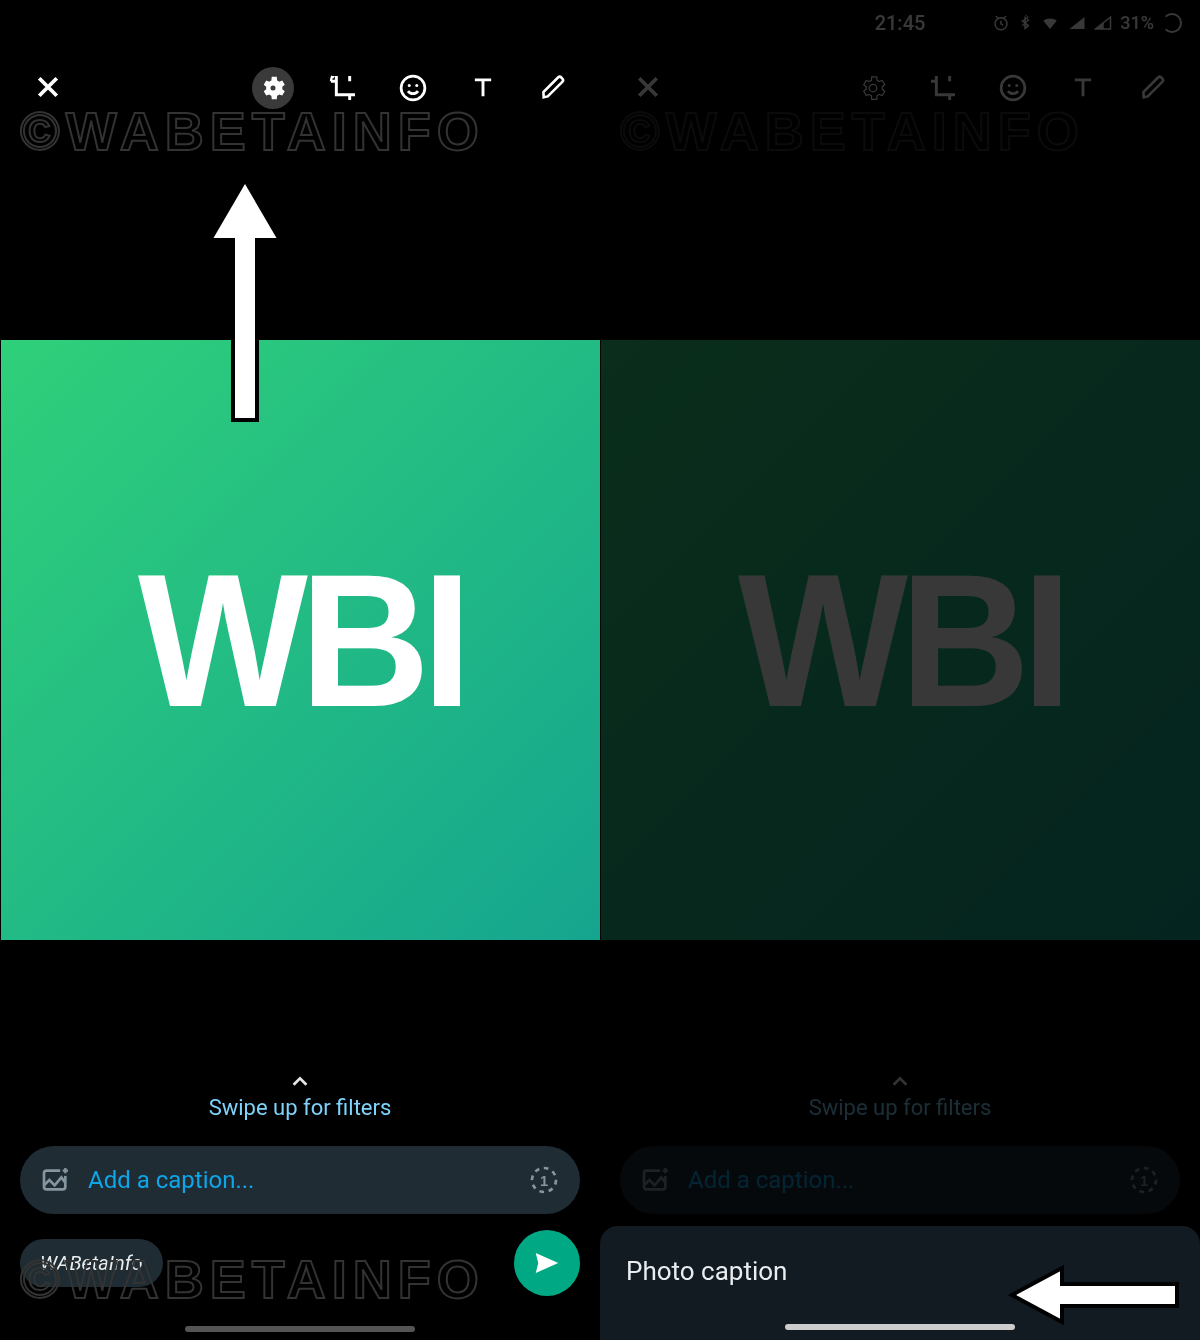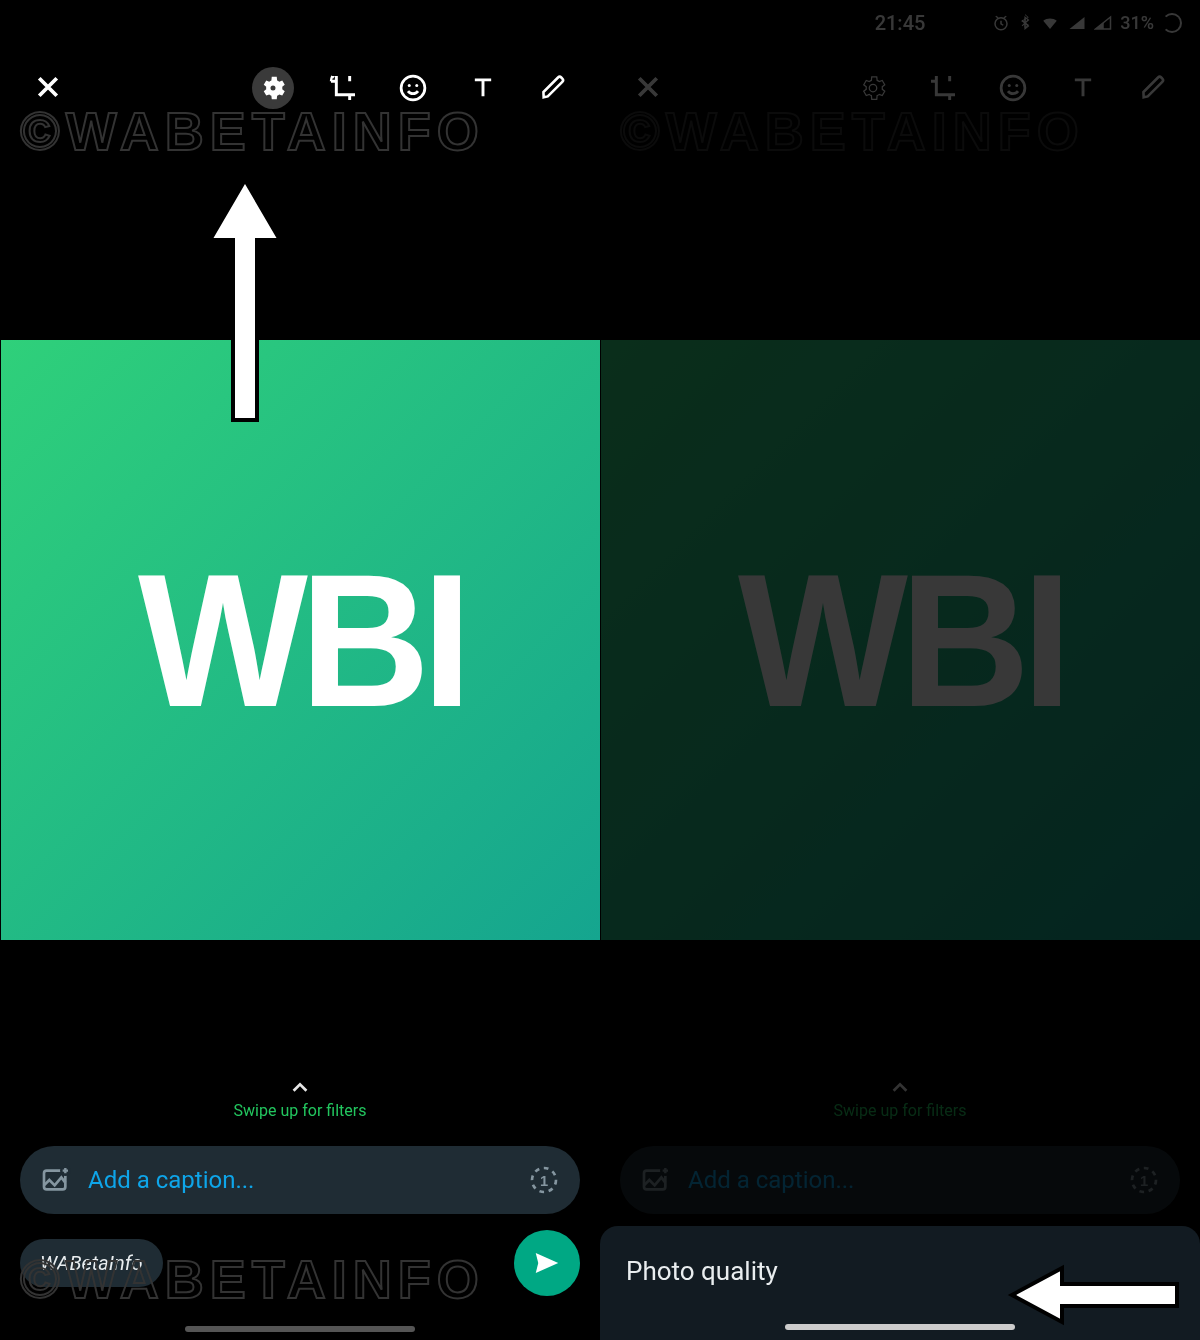--- a/index.html
+++ b/index.html
@@ -33,21 +33,21 @@
   
   .imgarea { position:absolute; top:340px; left:1px; width:600px; height:600px; background:linear-gradient(135deg,#2fd07a 0%, #15a58f 100%); display:flex; align-items:center; justify-content:center; }
   .wbi { font-family: Arial Black, Arial, sans-serif; font-size:180px; font-weight:900; color:#fff; letter-spacing:-8px; transform:scaleY(1.05); }
 
   
   .arrow-up { position:absolute; left:195px; top:170px; z-index:40; }
   .arrow-left { position:absolute; right:18px; top:1260px; z-index:80; }
 
   
   .bottom { position:absolute; left:0; bottom:0; width:600px; }
-  .swipe { text-align:center; color:#22c55e; font-size:16px; padding-bottom:26px; }
+  .swipe { text-align:center; color:#7dd3fc; font-size:22px; padding-bottom:26px; }
   .swipe .chev { display:block; margin:0 auto 2px auto; }
   .caption-row { margin:0 20px 16px 20px; background:#1f2c34; border-radius:40px; height:68px; display:flex; align-items:center; padding:0 20px; gap:16px; }
   .caption-row .ph { flex:1; color:#0ea5e9; font-size:24px; }
   .caption-row svg { flex:none; }
   .send-row { display:flex; align-items:center; justify-content:space-between; padding:0 20px 30px 20px; }
   .chip { background:#1f2c34; color:#e9edef; font-size:20px; padding:12px 20px; border-radius:30px;font-style:italic; }
   .send-btn { width:66px; height:66px; border-radius:50%; background:#00a884; display:flex; align-items:center; justify-content:center; }
   .navbar { height:12px; display:flex; justify-content:center; padding-bottom:14px; }
   .navbar .pill { width:230px; height:6px; background:#555; border-radius:4px; }
   .pane.right .navbar .pill { background:#ccc; }
@@ -257,21 +257,21 @@
       <div class="navbar">
           <div class="pill"></div>
         </div>
     </div>
 
     <div class="wm bottom">©WABETAINFO</div>
 
     <div class="dim"></div>
 
     <div class="sheet">
-      <div class="title">Photo quality</div>
+      <div class="title">Photo caption</div>
       <div class="navbar">
           <div class="pill"></div>
         </div>
     </div>
 
     <svg class="arrow-left" width="180" height="70" viewBox="0 0 180 70">
       <path d="M10 35 L60 8 L60 24 L175 24 L175 46 L60 46 L60 62 Z" fill="#fff" stroke="#000" stroke-width="4"></path>
     </svg>
   </div>
 

